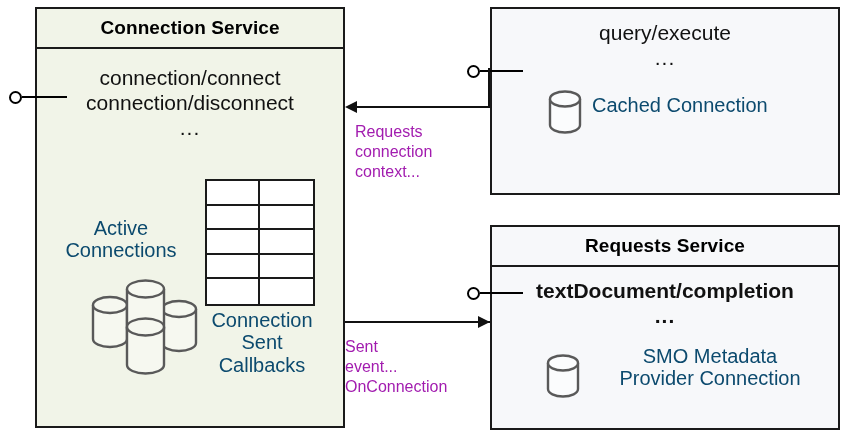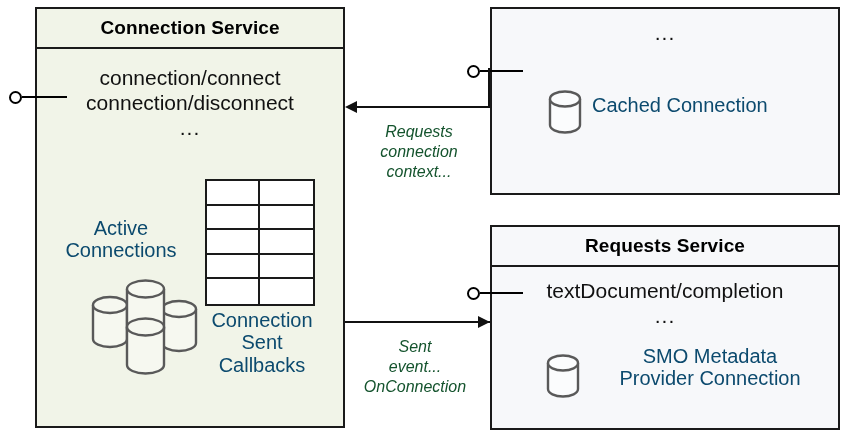--- a/index.html
+++ b/index.html
@@ -110,24 +110,22 @@
     position: absolute;
     width: 0; height: 0;
     border-top: 6px solid transparent;
     border-bottom: 6px solid transparent;
   }
   .arrow-left  { border-right: 12px solid #111111; }
   .arrow-right { border-left: 12px solid #111111; }
 
   .conn-label {
     position: absolute;
-    font-style: italic;
     font-size: 16px;
-    color: #14532d;
-    text-align: center;
+    color: #a21caf;
     line-height: 1.25;
   }
 
   
   .grid-glyph {
     position: absolute;
     box-sizing: border-box;
     border: 2px solid #1a1a1a;
     background: #ffffff;
     display: grid;
@@ -213,20 +211,21 @@
   </div>
 
   <div class="lollipop" style="left:9px; top:88px; width:58px;">
     <div class="ball"></div>
     <div class="stem"></div>
   </div>
 
   <div class="component comp-blue" style="left:490px; top:7px; width:350px; height:188px;">
     <div class="comp-body">
       <div class="op-list" style="top:12px;">
+        <span class="op-line">query/execute</span>
         <span class="ellipsis">...</span>
       </div>
 
       <div class="cyl-single" style="left:54px; top:78px; width:38px; height:48px;">
         <svg width="38" height="48" viewBox="0 0 38 48" fill="none" stroke="#595959" stroke-width="2.4">
           <path d="M4 12 L4 38 A15 7.5 0 0 0 34 38 L34 12" fill="#fbfcfd"></path>
           <ellipse cx="19" cy="12" rx="15" ry="7.5" fill="#fbfcfd"></ellipse>
         </svg>
       </div>
 
@@ -235,21 +234,21 @@
   </div>
 
   <div class="lollipop" style="left:467px; top:62px; width:56px;">
     <div class="ball"></div>
     <div class="stem"></div>
   </div>
 
   <div class="component comp-blue" style="left:490px; top:225px; width:350px; height:205px;">
     <div class="comp-header">Requests Service</div>
     <div class="comp-body">
-      <div class="op-list" style="top:12px;">
+      <div class="op-list" style="top:12px;font-weight:bold;">
         <span class="op-line">textDocument/completion</span>
         <span class="ellipsis">...</span>
       </div>
 
       <div class="cyl-single" style="left:52px; top:84px; width:38px; height:48px;">
         <svg width="38" height="48" viewBox="0 0 38 48" fill="none" stroke="#595959" stroke-width="2.4">
           <path d="M4 12 L4 38 A15 7.5 0 0 0 34 38 L34 12" fill="#fbfcfd"></path>
           <ellipse cx="19" cy="12" rx="15" ry="7.5" fill="#fbfcfd"></ellipse>
         </svg>
       </div>

